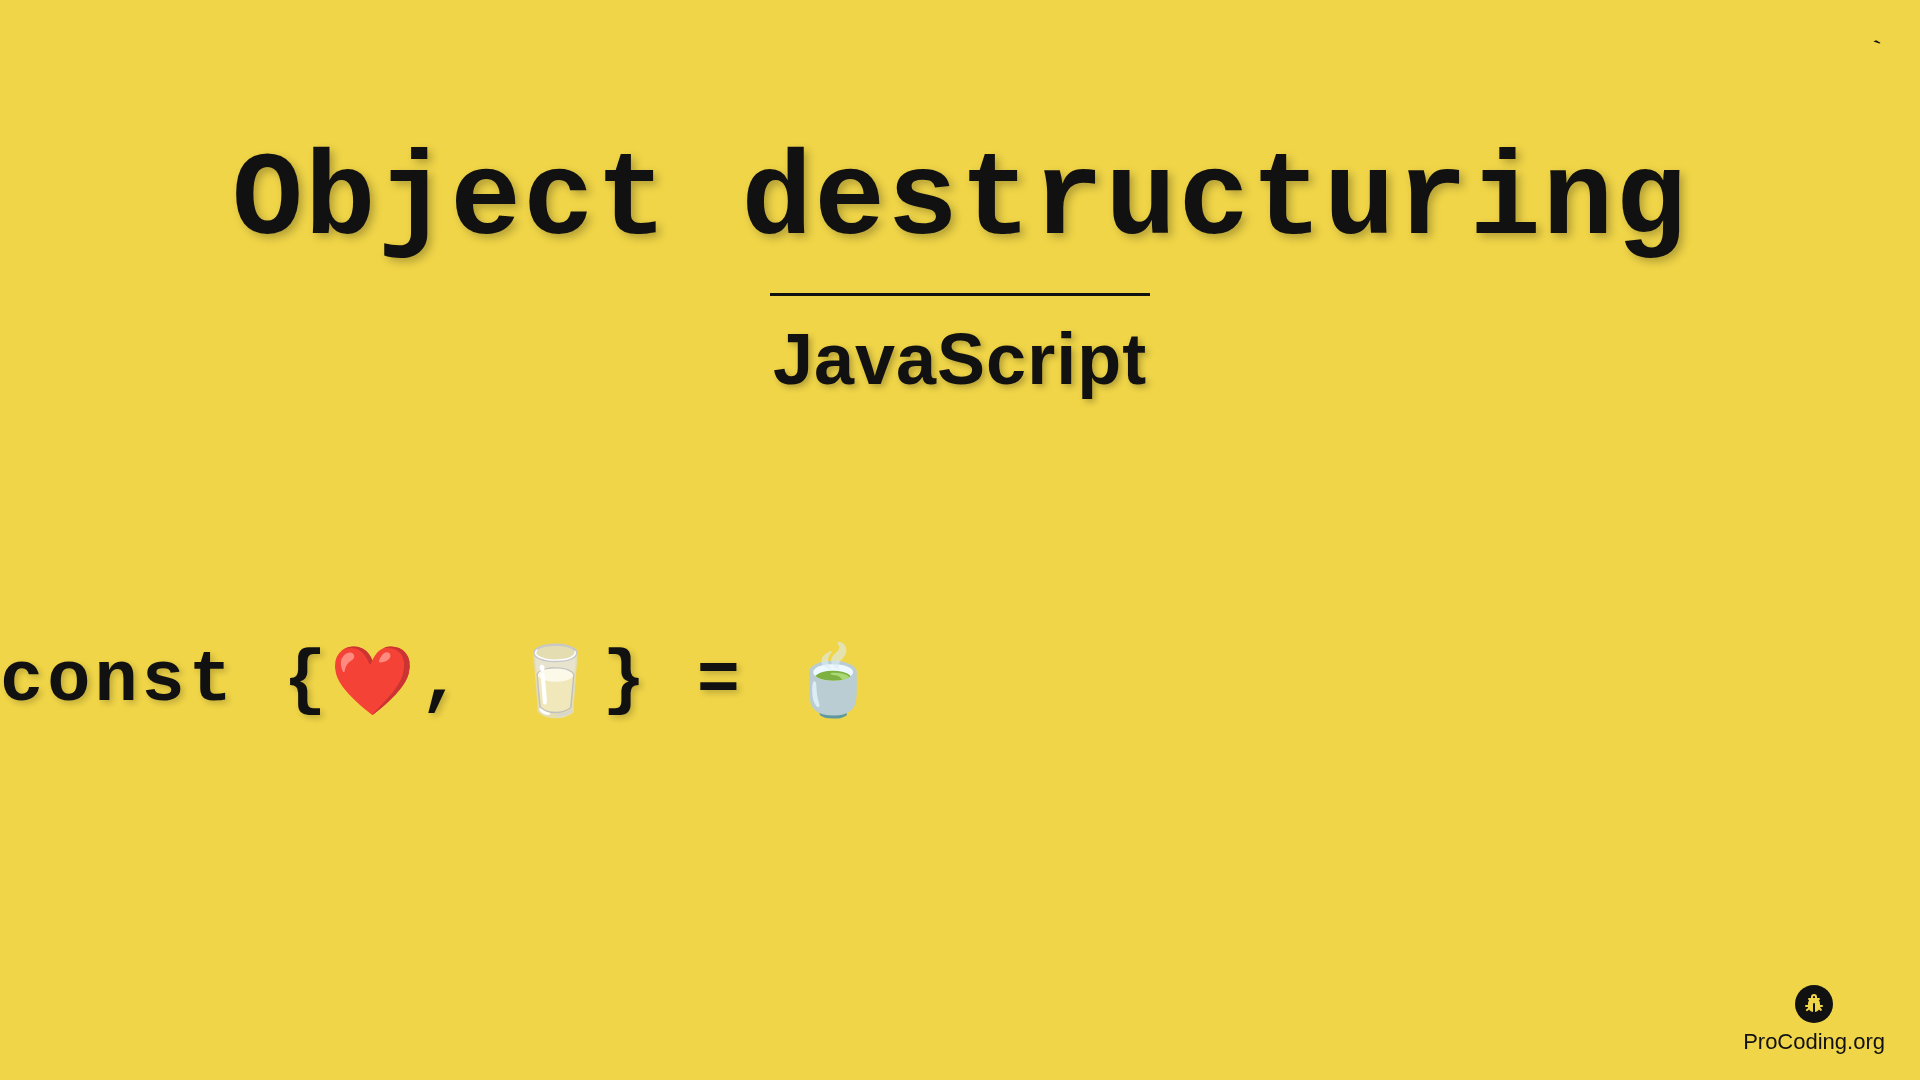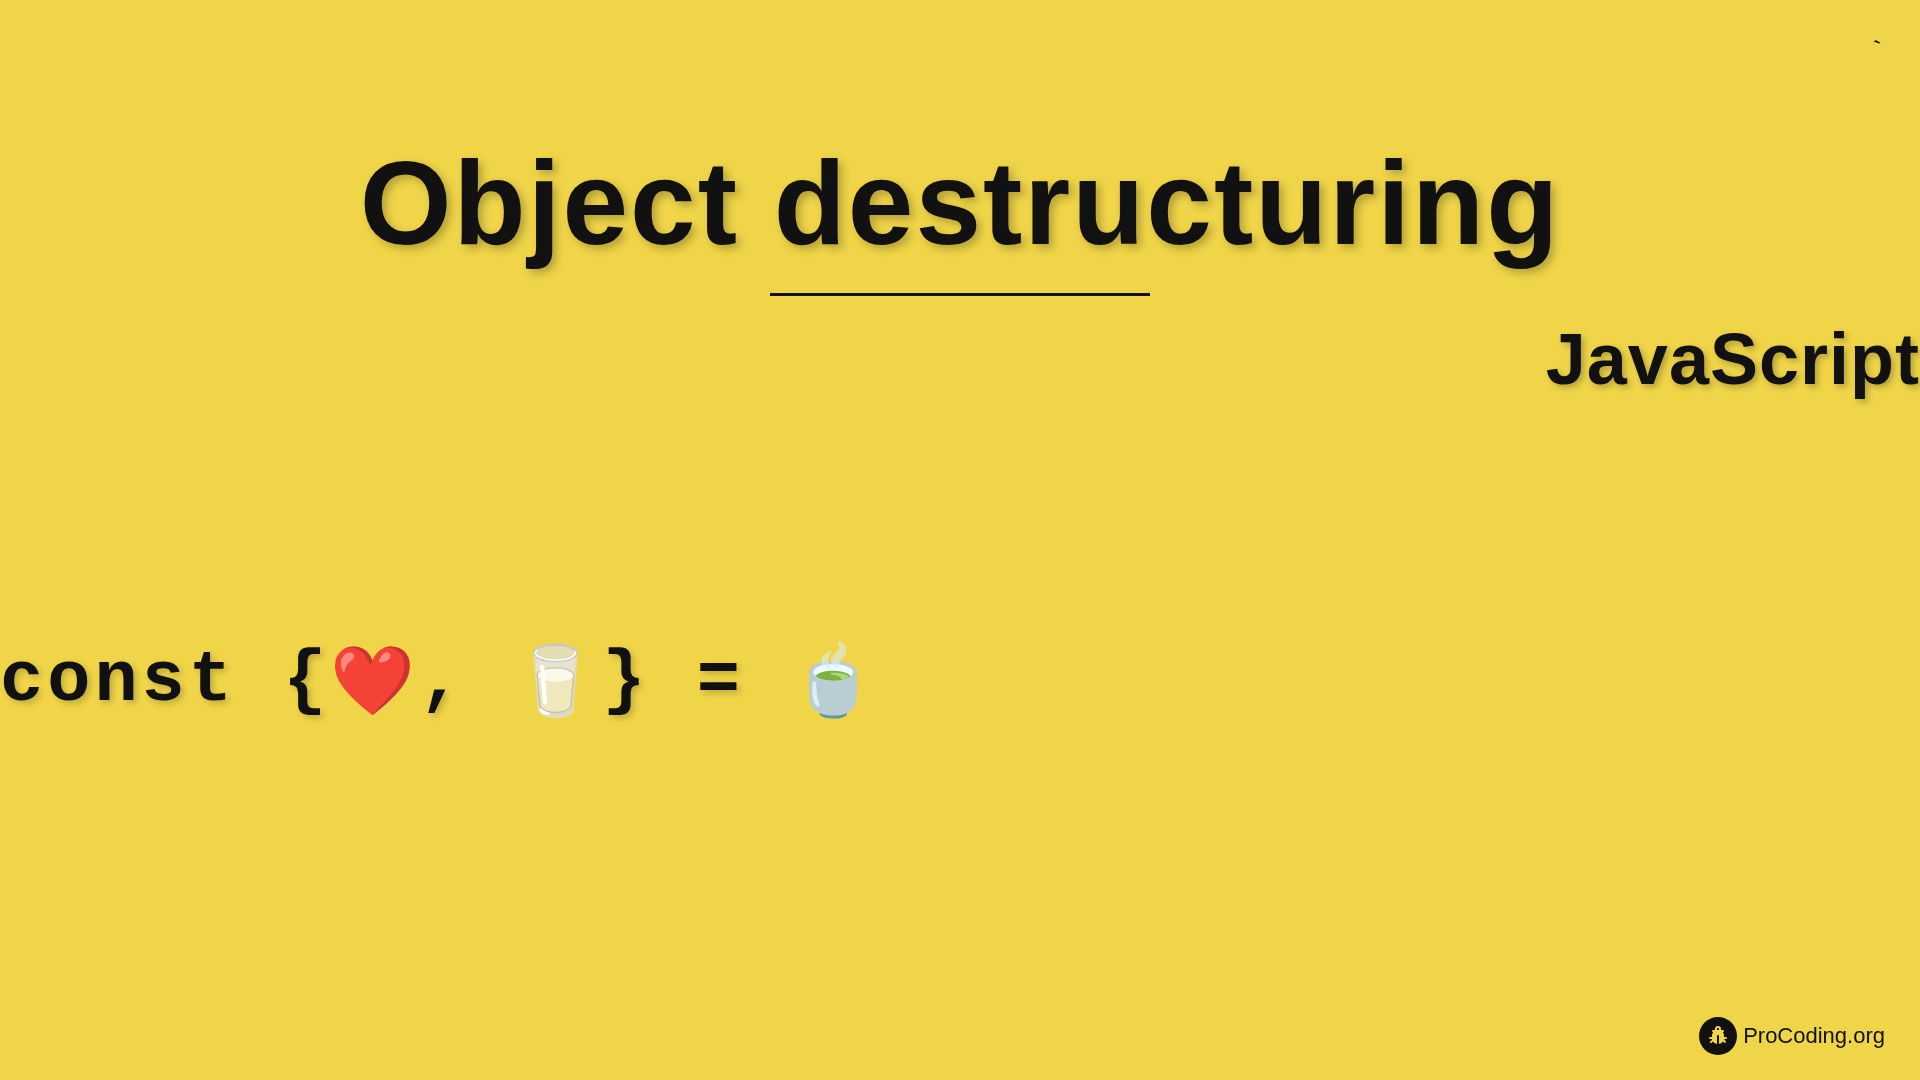--- a/index.html
+++ b/index.html
@@ -28,37 +28,37 @@
       position: absolute;
       top: 135px;
       left: 0;
       width: 100%;
       text-align: center;
       font-size: 118px;
       font-weight: 900;
       color: #111;
       letter-spacing: 2px;
       text-shadow: 4px 4px 8px rgba(0,0,0,0.25);
-      font-family: Liberation Sans, sans-serif;
+      font-family: Liberation Mono, monospace;
     }
     .divider {
       position: absolute;
       top: 293px;
       left: 50%;
       transform: translateX(-50%);
       width: 380px;
       height: 3px;
       background-color: #111;
     }
     .subtitle {
       position: absolute;
       top: 318px;
       left: 0;
       width: 100%;
-      text-align: right;
+      text-align: center;
       font-size: 72px;
       font-weight: 900;
       color: #111;
       letter-spacing: 1px;
       text-shadow: 3px 3px 6px rgba(0,0,0,0.25);
       font-family: 'Arial Black', Arial, sans-serif;
     }
     .code-line {
       position: absolute;
       top: 640px;
@@ -77,21 +77,21 @@
       text-shadow: none;
       vertical-align: middle;
       font-size: 68px;
     }
     .branding {
       position: absolute;
       bottom: 25px;
       right: 35px;
       text-align: left;
       display: flex;
-      flex-direction: row;
+      flex-direction: column;
       align-items: center;
       gap: 6px;
     }
     .branding-icon {
       width: 38px;
       height: 38px;
       background-color: #111;
       border-radius: 50%;
       display: flex;
       align-items: center;

